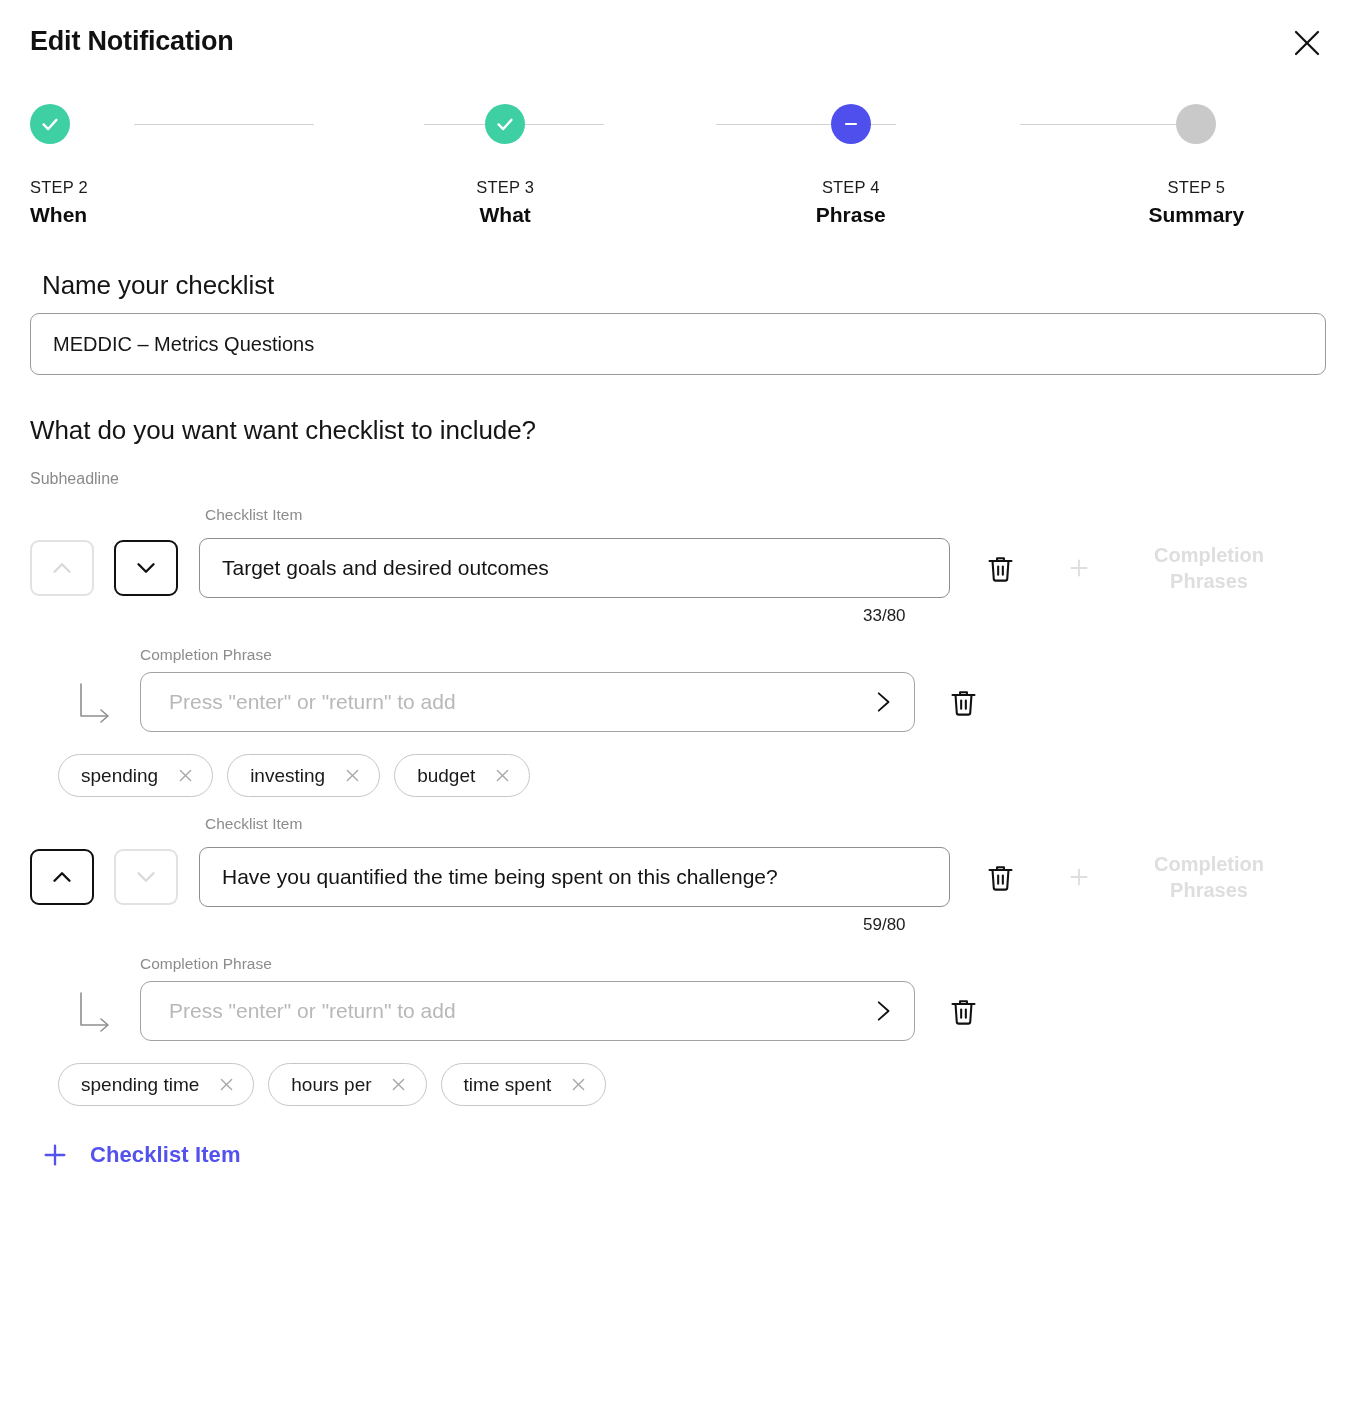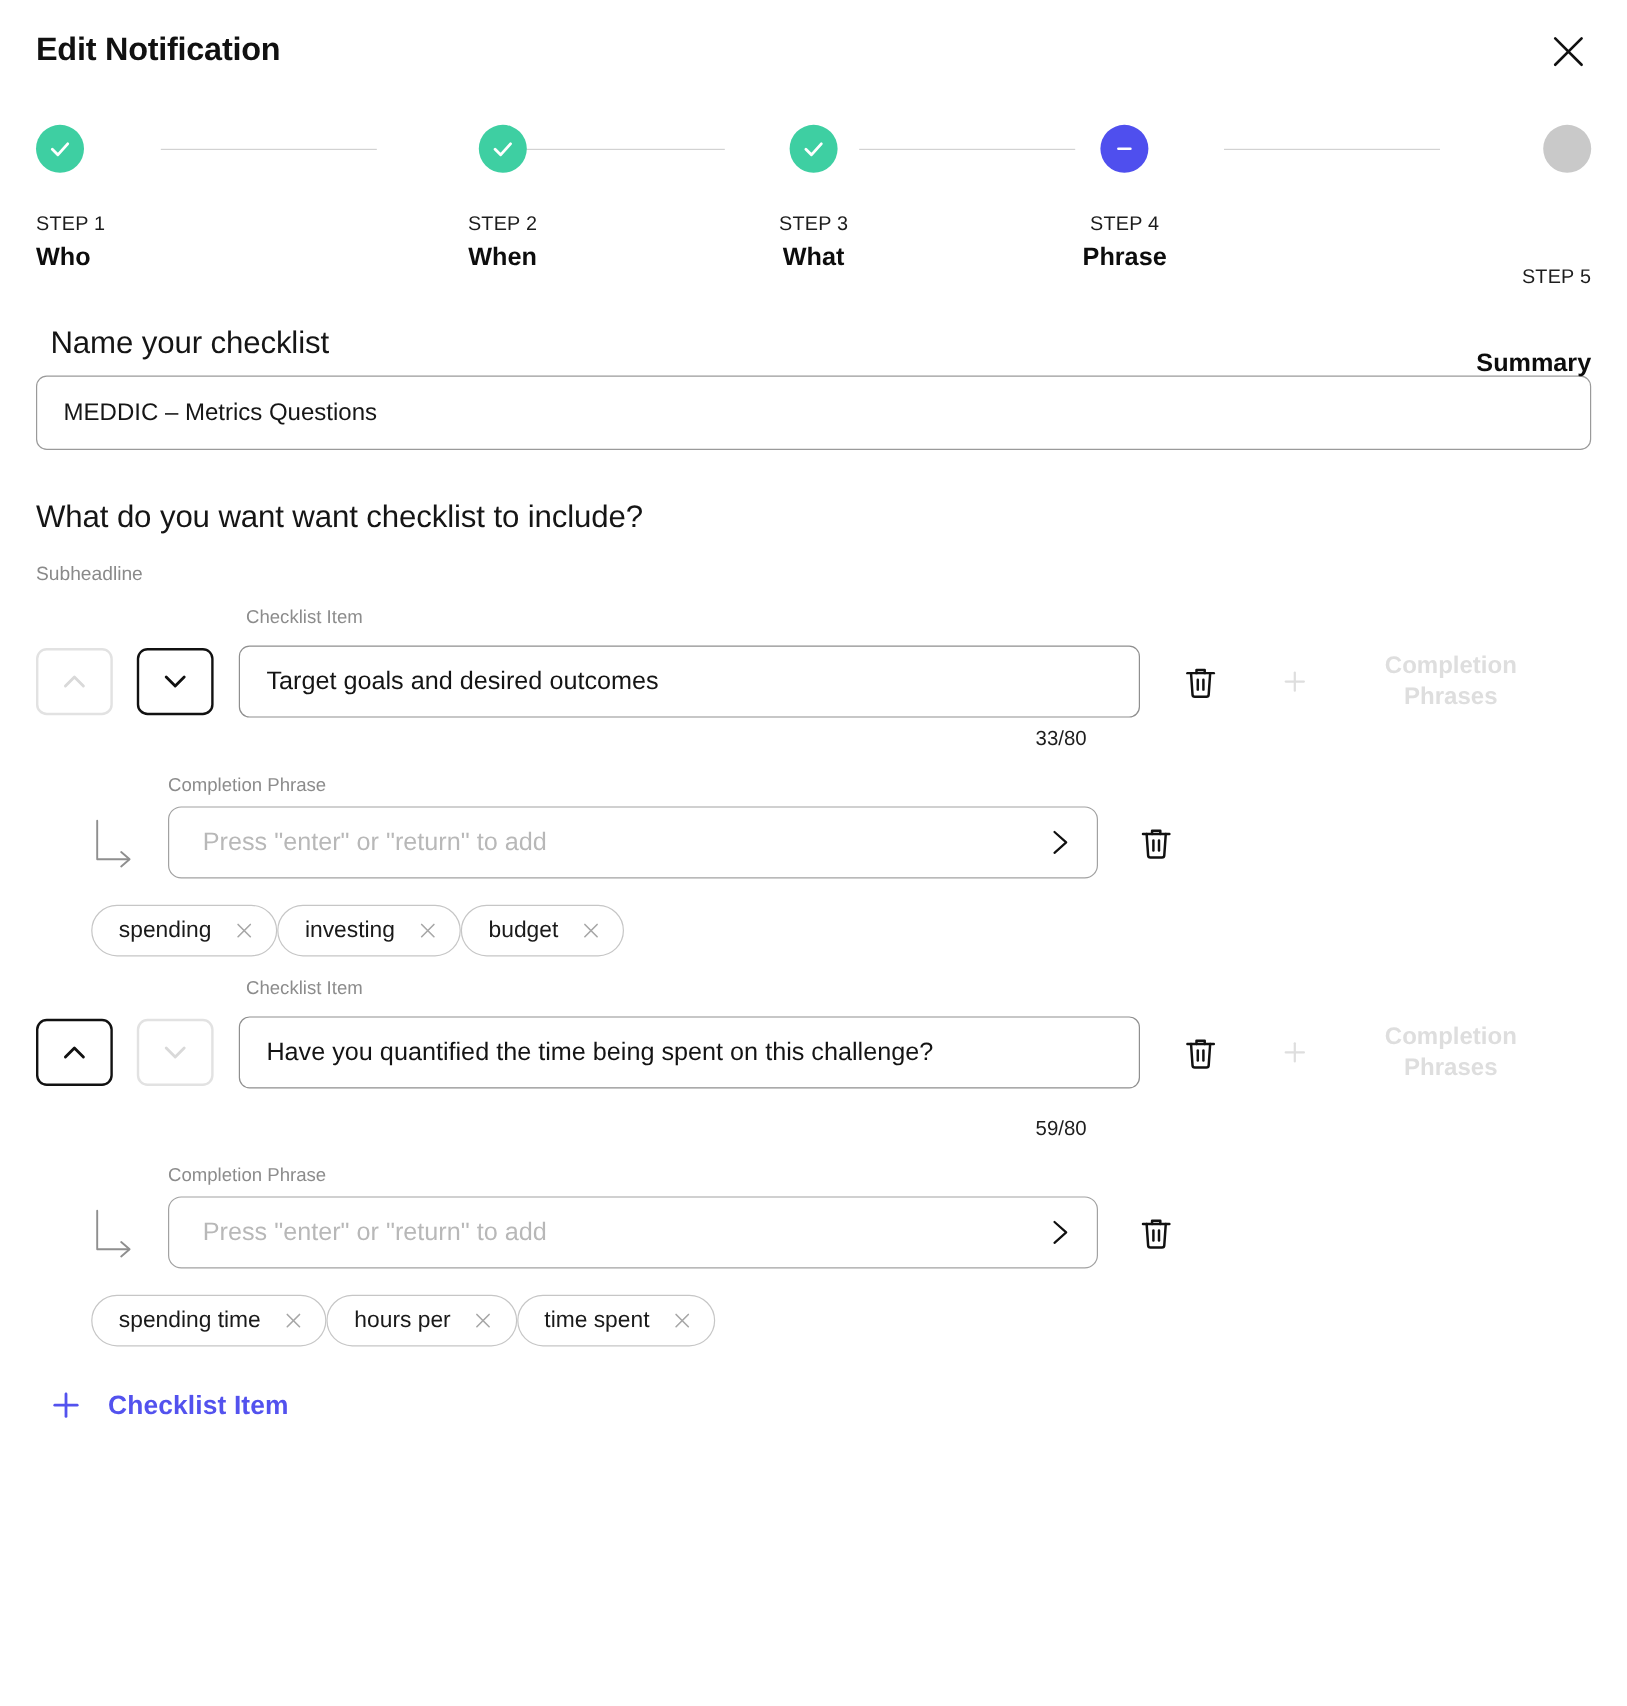--- a/index.html
+++ b/index.html
@@ -242,21 +242,22 @@
     right: 16px; top: 50%; transform: translateY(-50%);
     width: 34px; height: 34px;
     display: flex; align-items: center; justify-content: center;
     background: none; border: none; cursor: pointer;
   }
 
   
   .chips {
     display: flex;
     flex-wrap: wrap;
-    padding-left: 76px;
+    gap: 14px;
+    padding-left: 58px;
     margin-top: 22px;
   }
   .chip {
     display: inline-flex;
     align-items: center;
     height: 43px;
     border: 1px solid #c6c6c6;
     border-radius: 22px;
     padding: 0 16px 0 22px;
     background: #fff;
@@ -304,29 +305,20 @@
   </div>
 
   <div class="stepper">
     <div class="connector conn-1"></div>
     <div class="connector conn-2"></div>
     <div class="connector conn-3"></div>
     <div class="connector conn-4"></div>
 
     <div class="steps-row">
 
-      <div class="step">
-        <div class="step-circle done">
-          <svg width="22" height="22" viewBox="0 0 24 24" fill="none" stroke="#fff" stroke-width="2.6" stroke-linecap="round" stroke-linejoin="round">
-              <polyline points="5,12.5 10,17.5 19,7.5"></polyline>
-            </svg>
-        </div>
-        <div class="step-num">STEP 1</div>
-        <div class="step-label">Who</div>
-      </div>
 
       <div class="step">
         <div class="step-circle done">
           <svg width="22" height="22" viewBox="0 0 24 24" fill="none" stroke="#fff" stroke-width="2.6" stroke-linecap="round" stroke-linejoin="round">
               <polyline points="5,12.5 10,17.5 19,7.5"></polyline>
             </svg>
         </div>
         <div class="step-num">STEP 2</div>
         <div class="step-label">When</div>
       </div>
@@ -501,21 +493,21 @@
               <line x1="12" y1="5" x2="12" y2="19"></line>
               <line x1="5" y1="12" x2="19" y2="12"></line>
             </svg>
         </button>
         <div class="cp-head">
           <span>Completion</span><br>
           <span>Phrases</span>
         </div>
       </div>
 
-      <div style="position:relative;height:26px;margin-top:16px;">
+      <div style="position:relative;height:26px;">
         <div class="counter">59/80</div>
       </div>
 
       <div class="cp-label">Completion Phrase</div>
 
       <div class="cp-row">
         <div class="elbow">
           <svg width="44" height="52" viewBox="0 0 44 52" fill="none" stroke="#8f8f8f" stroke-width="1.6" stroke-linecap="round" stroke-linejoin="round">
             <path d="M6 8 L6 40 L32 40"></path>
             <polyline points="26,34 33,40 26,46"></polyline>

